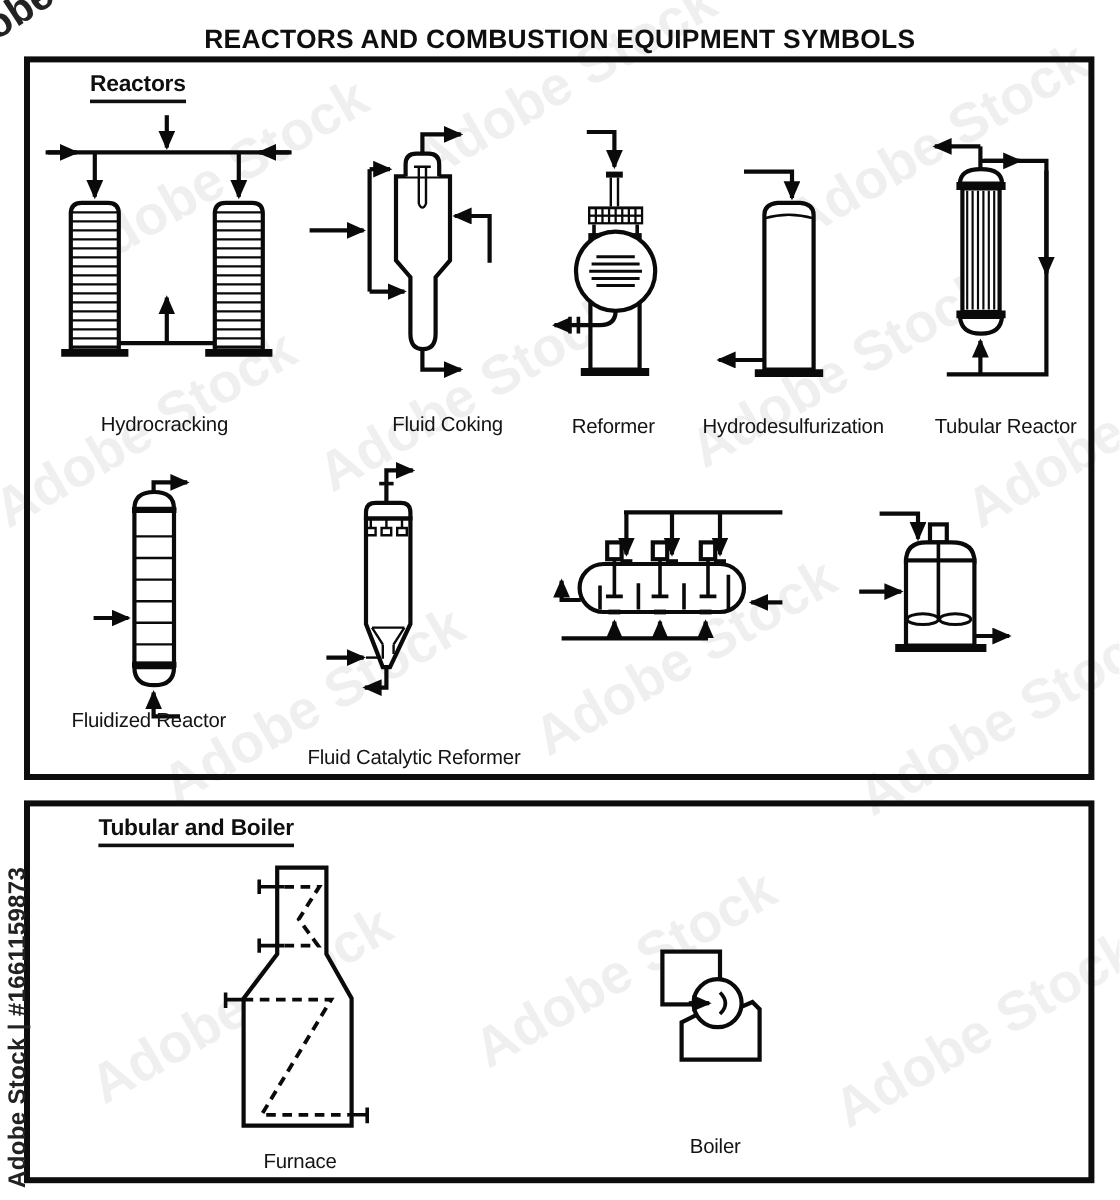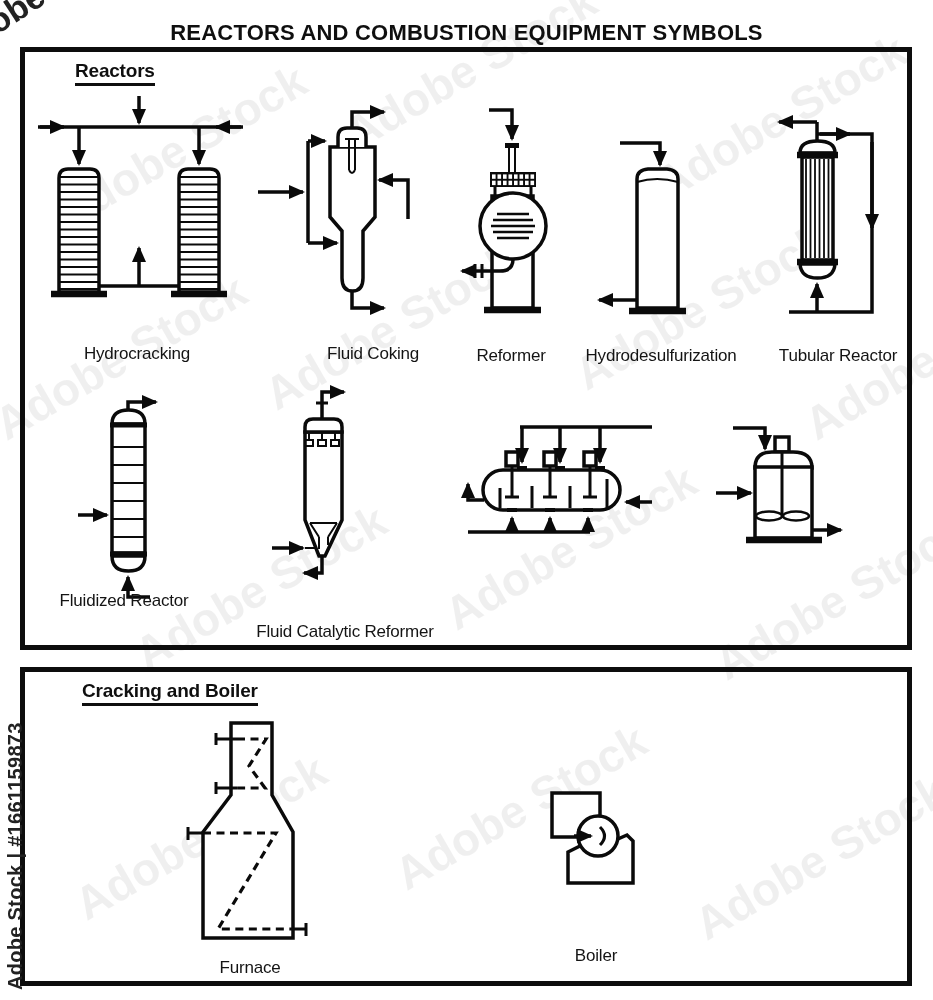--- a/index.html
+++ b/index.html
@@ -52,21 +52,21 @@
   <span class="wm" style="left:60px;top:810px">Adobe Stock</span>
   <span class="wm" style="left:380px;top:780px">Adobe Stock</span>
   <span class="wm" style="left:680px;top:830px">Adobe Stock</span>
   <span class="wm-dark">Adobe Stock</span>
   <span class="credit">Adobe Stock | #1661159873</span>
 
   <div class="title">REACTORS AND COMBUSTION EQUIPMENT SYMBOLS</div>
   <div class="box box1"></div>
   <div class="box box2"></div>
   <div class="hd hd1">Reactors</div>
-  <div class="hd hd2">Cracking and Boiler</div>
+  <div class="hd hd2">Tubular and Boiler</div>
 
   <svg class="diagram" width="933" height="1000" viewBox="0 0 933 1000">
     <defs>
       <marker id="ah" markerUnits="userSpaceOnUse" markerWidth="20" markerHeight="16" refX="14" refY="7" orient="auto">
         <path d="M0,0 L16,7 L0,14 Z" fill="#0a0a0a"></path>
       </marker>
     </defs>
 
     <g>
       <path class="ln" d="M38,127 H243"></path>

